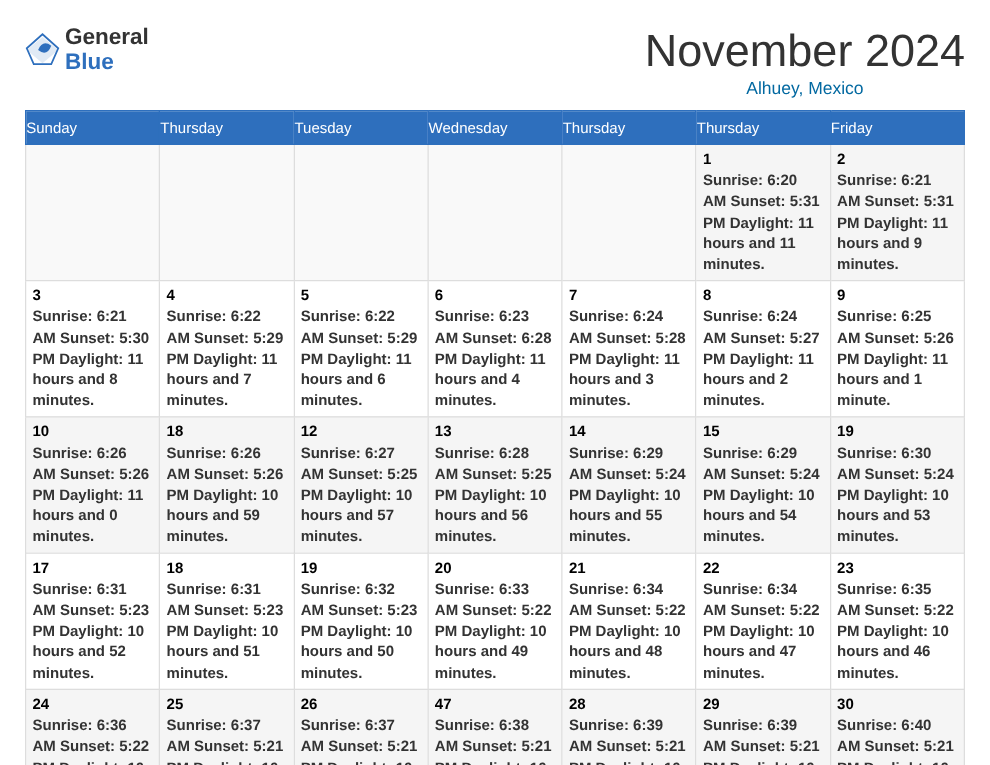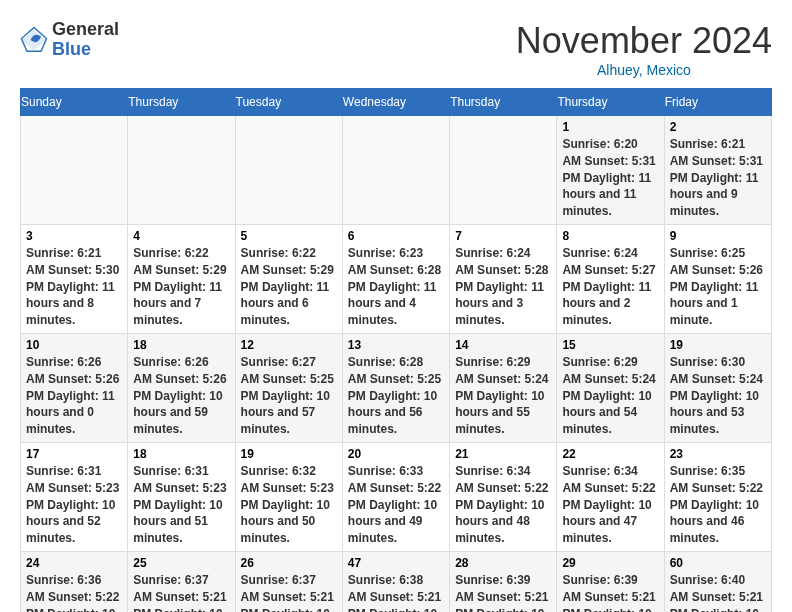--- a/index.html
+++ b/index.html
@@ -308,20 +308,20 @@
 Sunset: 5:21 PM
 Daylight: 10 hours and 42 minutes.</div>
         </td>
         <td>
           <div class="day-number">29</div>
           <div class="day-info">Sunrise: 6:39 AM
 Sunset: 5:21 PM
 Daylight: 10 hours and 41 minutes.</div>
         </td>
         <td>
-          <div class="day-number">60</div>
+          <div class="day-number">30</div>
           <div class="day-info">Sunrise: 6:40 AM
 Sunset: 5:21 PM
 Daylight: 10 hours and 41 minutes.</div>
         </td>
       </tr>
     </tbody>
 </table>
 
 </body></html>

